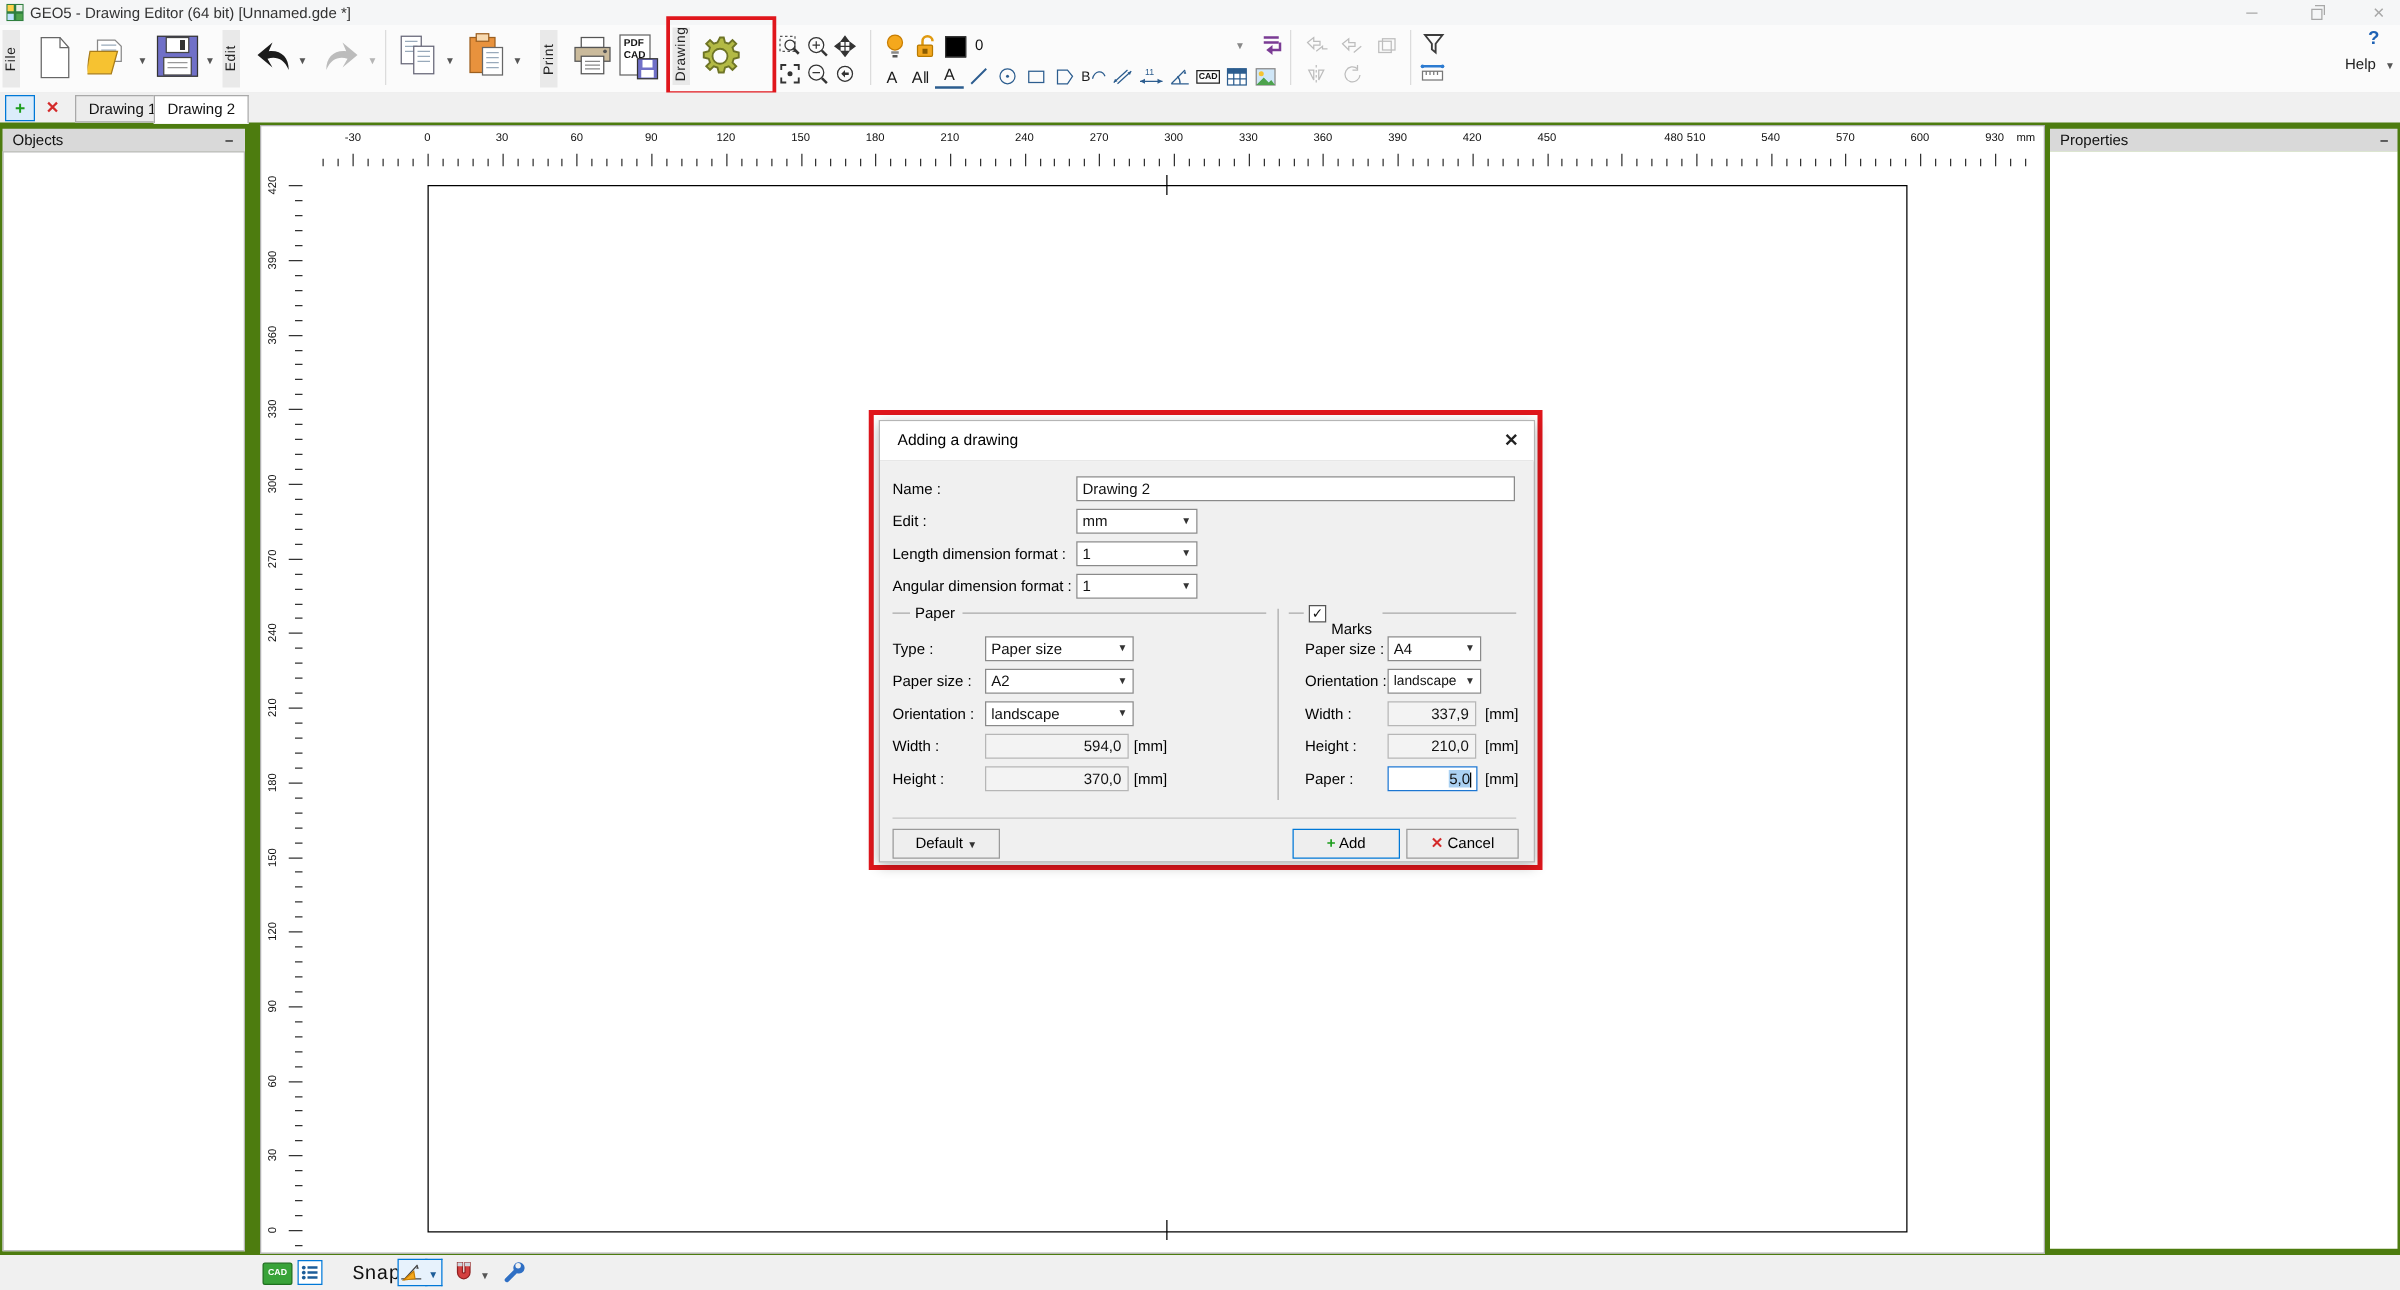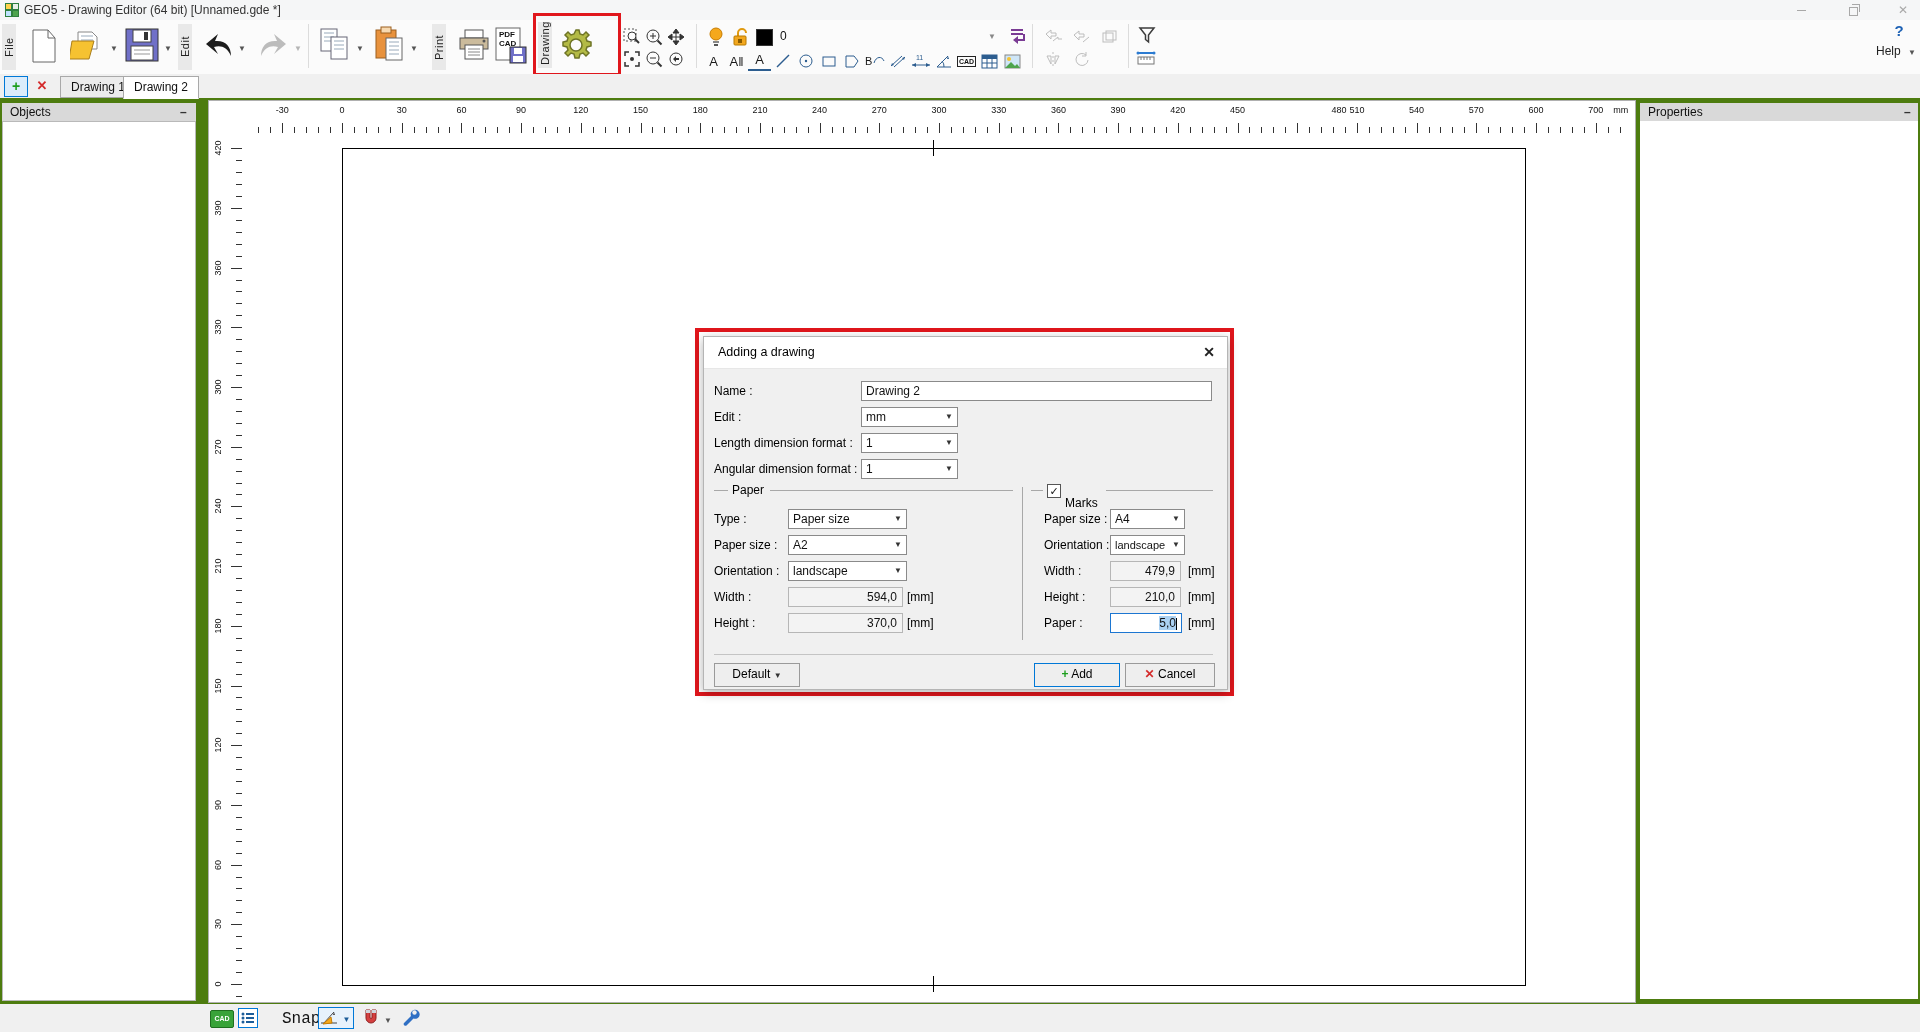--- a/index.html
+++ b/index.html
@@ -418,21 +418,21 @@
         <div class="hlabel" style="left: 772.7px;">330</div>
         <div class="hlabel" style="left: 832.4px;">360</div>
         <div class="hlabel" style="left: 892.1px;">390</div>
         <div class="hlabel" style="left: 951.8px;">420</div>
         <div class="hlabel" style="left: 1011.5px;">450</div>
         <div class="hlabel" style="left: 1113px;">480</div>
         <div class="hlabel" style="left: 1130.9px;">510</div>
         <div class="hlabel" style="left: 1190.6px;">540</div>
         <div class="hlabel" style="left: 1250.3px;">570</div>
         <div class="hlabel" style="left: 1310px;">600</div>
-        <div class="hlabel" style="left: 1369.7px;">700</div>
+        <div class="hlabel" style="left: 1369.7px;">930</div>
         <div class="hlabel" style="left: 1394.7px;">mm</div>
         <div class="htick" style="left: 49.42px; top: 26px; height: 6px;"></div>
         <div class="htick" style="left: 61.36px; top: 26px; height: 6px;"></div>
         <div class="htick" style="left: 73.3px; top: 22px; height: 10px;"></div>
         <div class="htick" style="left: 85.24px; top: 26px; height: 6px;"></div>
         <div class="htick" style="left: 97.18px; top: 26px; height: 6px;"></div>
         <div class="htick" style="left: 109.12px; top: 26px; height: 6px;"></div>
         <div class="htick" style="left: 121.06px; top: 26px; height: 6px;"></div>
         <div class="htick" style="left: 133px; top: 22px; height: 10px;"></div>
         <div class="htick" style="left: 144.94px; top: 26px; height: 6px;"></div>
@@ -713,21 +713,21 @@
     <div class="dl" style="left:361px;top:156px;">Marks</div>
     <div class="gline" style="left:402px;top:153px;width:107px;"></div>
 
     <div class="dl" style="left:340px;top:172px;">Paper size :</div>
     <div class="dd" style="left:406px;top:172px;width:69px;"><span>A4</span><span class="ar">▼</span></div>
 
     <div class="dl" style="left:340px;top:198px;">Orientation :</div>
     <div class="dd" style="left:406px;top:198px;width:69px;font-size:11px;"><span>landscape</span><span class="ar">▼</span></div>
 
     <div class="dl" style="left:340px;top:224px;">Width :</div>
-    <div class="dro" style="left:406px;top:224px;width:64px;">479,9</div>
+    <div class="dro" style="left:406px;top:224px;width:64px;">337,9</div>
     <div class="suffix" style="left:484px;top:224px;">[mm]</div>
 
     <div class="dl" style="left:340px;top:250px;">Height :</div>
     <div class="dro" style="left:406px;top:250px;width:64px;">210,0</div>
     <div class="suffix" style="left:484px;top:250px;">[mm]</div>
 
     <div class="dl" style="left:340px;top:276px;">Paper :</div>
     <div id="size-input" style="left:406px;top:276px;width:66px;"><span class="sel">5,0</span><span class="caret"></span></div>
     <div class="suffix" style="left:484px;top:276px;">[mm]</div>
 

